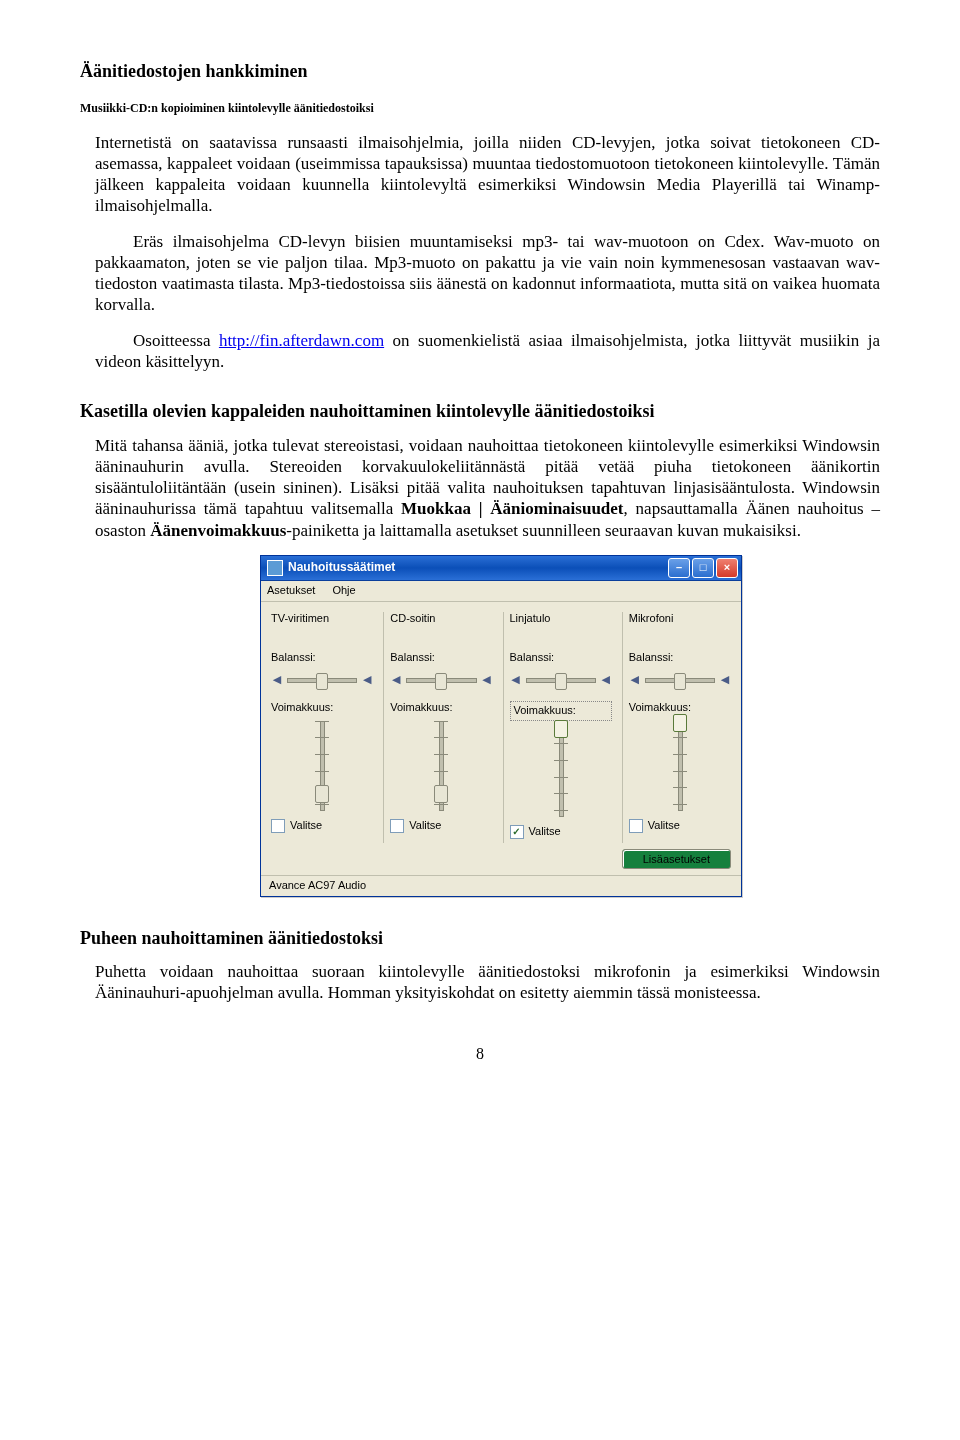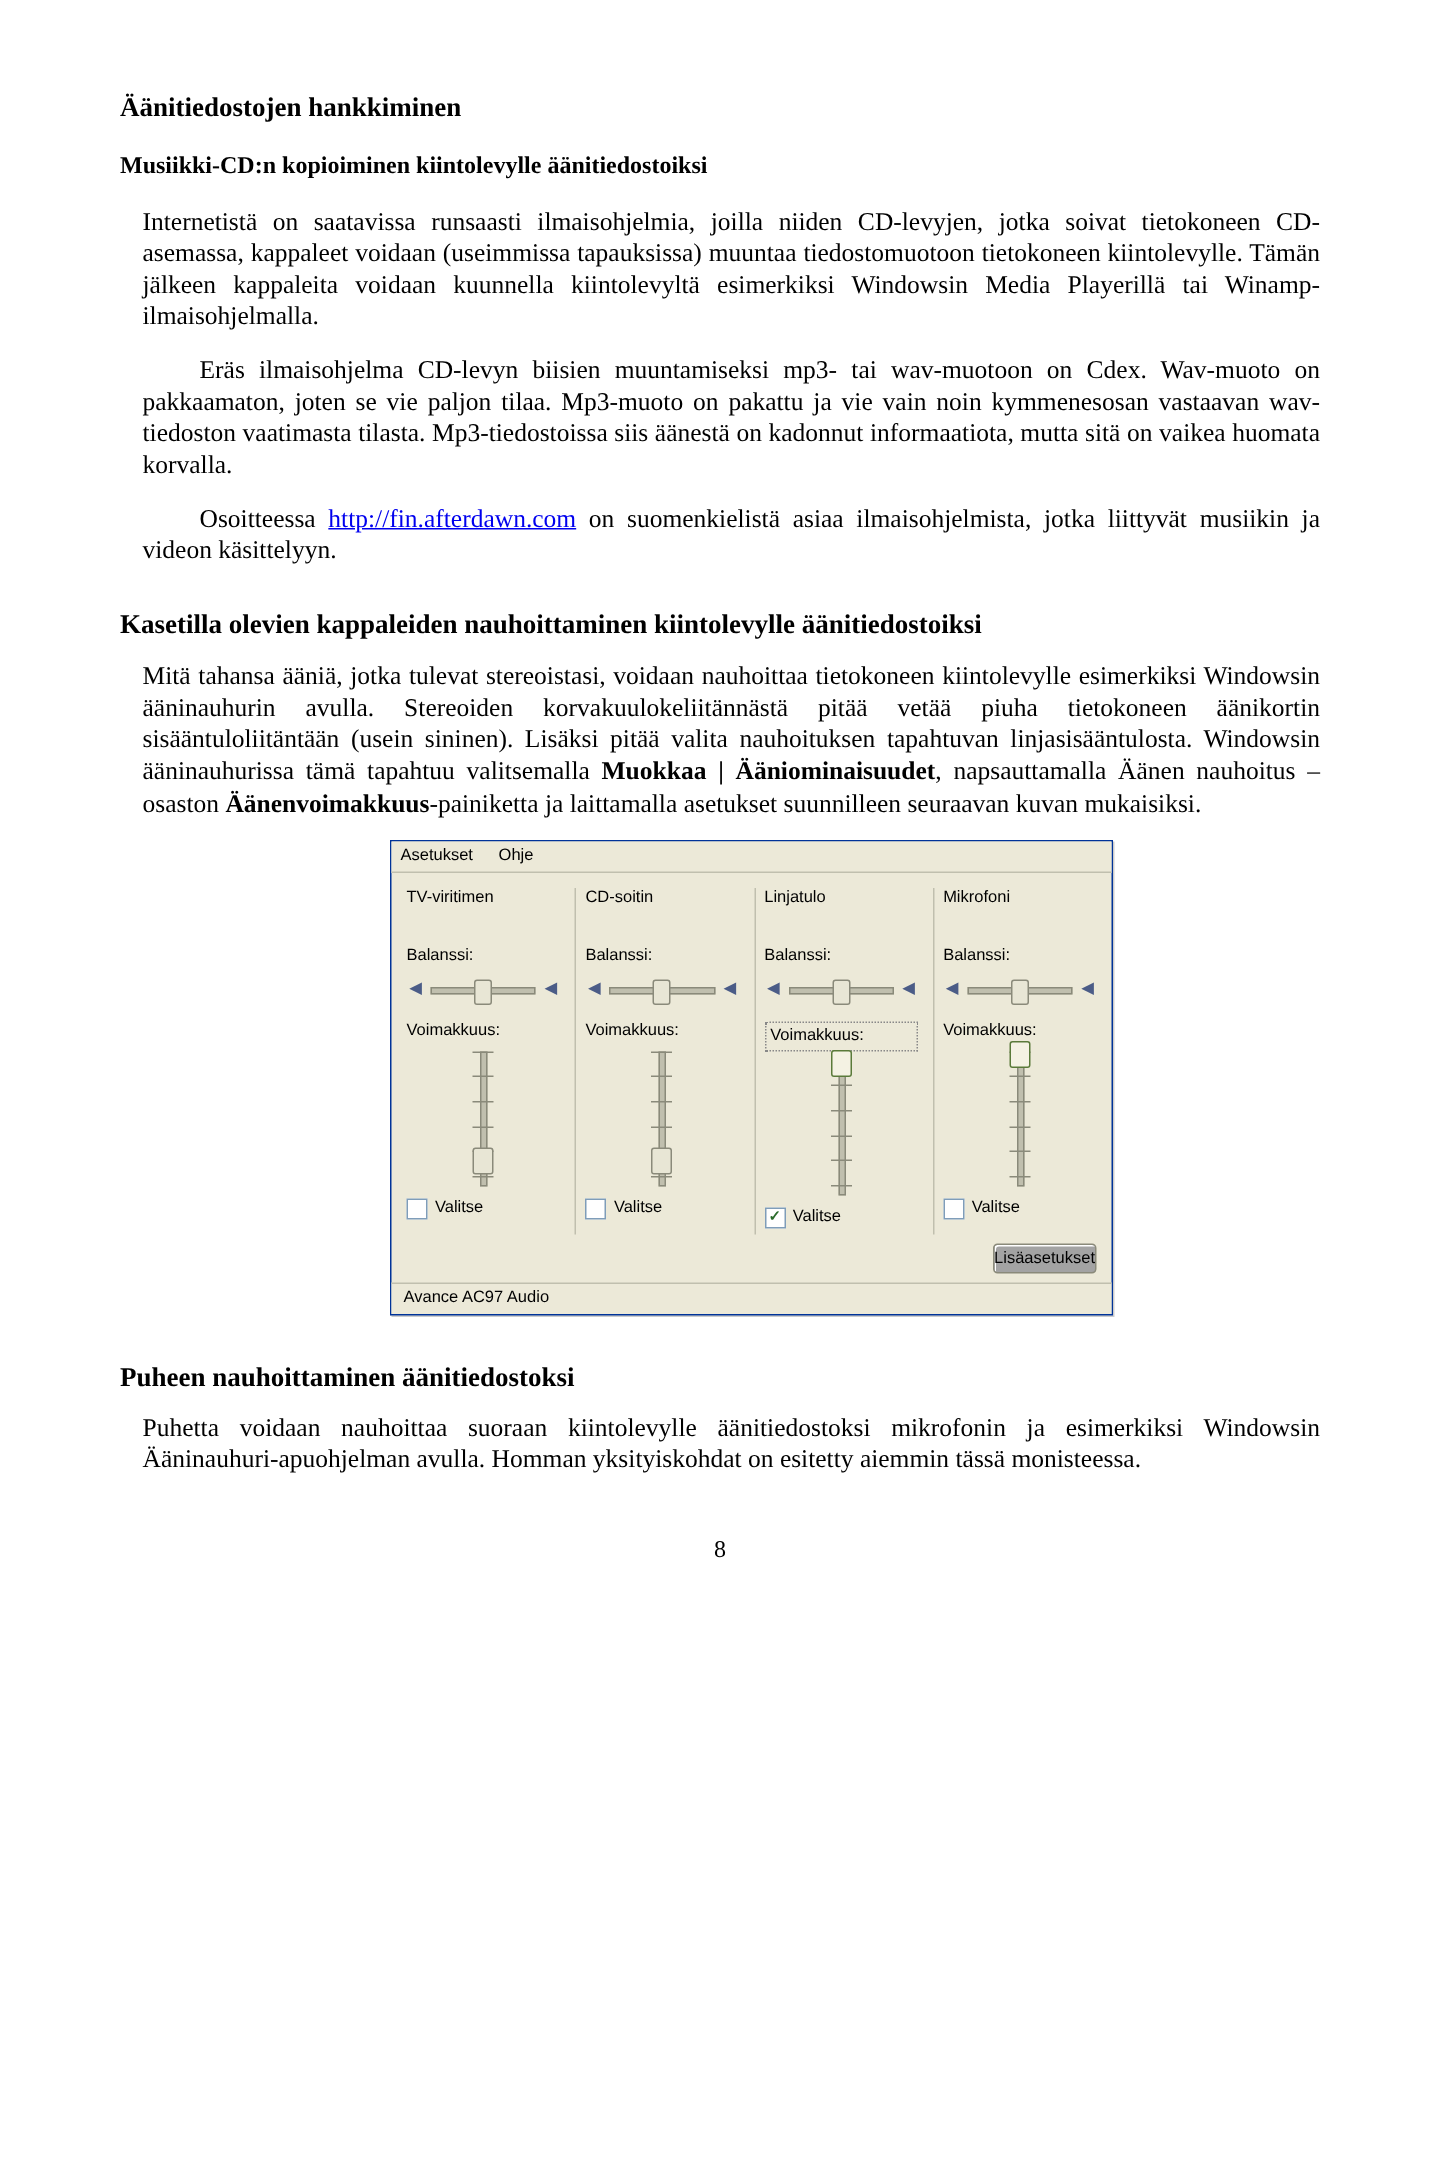--- a/index.html
+++ b/index.html
@@ -12,21 +12,21 @@
     padding: 60px 80px 40px 80px;
     width: 960px;
     box-sizing: border-box;
   }
   h1 {
     font-size: 18px;
     font-weight: bold;
     margin: 0 0 18px 0;
   }
   h2 {
-    font-size: 16px;
+    font-size: 12px;
     font-weight: bold;
     margin: 0 0 16px 0;
   }
   h3 {
     font-size: 18px;
     font-weight: bold;
     margin: 28px 0 12px 0;
   }
   p {
     margin: 0 0 14px 15px;
@@ -169,24 +169,24 @@
     margin-bottom:4px;
   }
   .checkbox {
     width:12px; height:12px;
     background:#fff;
     border:1px solid #7f9db9;
     display:flex; align-items:center; justify-content:center;
     font-size:10px; color:#2a6b2a; font-weight:bold;
   }
   .btn {
-    background: #a3a3a3;
+    background: #15803d;
     border:1px solid #8a8a7a;
     border-radius:3px;
-    padding:3px 0;
+    padding:3px 20px;
     font-family: Tahoma, sans-serif;
     font-size:11px;
     box-shadow: inset 1px 1px 0 #fff;
   }
   .btn-row { text-align:right; padding: 0 10px 6px 0; }
   .statusbar {
     border-top:1px solid #c0bfae;
     padding:3px 8px;
     background:#ECE9D8;
   }
@@ -209,20 +209,27 @@
   <span>Osoitteessa </span><a class="link" href="#">http://fin.afterdawn.com</a><span> on suomenkielistä asiaa ilmaisohjelmista, jotka liittyvät musiikin ja videon käsittelyyn.</span>
 </p>
 
 <h3 class="section-gap">Kasetilla olevien kappaleiden nauhoittaminen kiintolevylle äänitiedostoiksi</h3>
 
 <p>
   <span>Mitä tahansa ääniä, jotka tulevat stereoistasi, voidaan nauhoittaa tietokoneen kiintolevylle esimerkiksi Windowsin ääninauhurin avulla. Stereoiden korvakuulokeliitännästä pitää vetää piuha tietokoneen äänikortin sisääntuloliitäntään (usein sininen). Lisäksi pitää valita nauhoituksen tapahtuvan linjasisääntulosta. Windowsin ääninauhurissa tämä tapahtuu valitsemalla </span><b>Muokkaa | Ääniominaisuudet</b><span>, napsauttamalla Äänen nauhoitus –osaston </span><b>Äänenvoimakkuus</b><span>-painiketta ja laittamalla asetukset suunnilleen seuraavan kuvan mukaisiksi.</span>
 </p>
 
 <div class="dialog">
+  <div class="titlebar">
+    <div class="icon-box"></div>
+    <div class="title-text">Nauhoitussäätimet</div>
+    <div class="sysbtn min">–</div>
+    <div class="sysbtn max">□</div>
+    <div class="sysbtn close">×</div>
+  </div>
   <div class="menubar">
     <span>Asetukset</span>
     <span>Ohje</span>
   </div>
   <div class="content" id="channels">
       <div class="channel">
         <div class="ch-title">TV-viritimen</div>
         <div class="ch-label">Balanssi:</div>
         <div class="balance">
           <div class="spk">◀</div>

